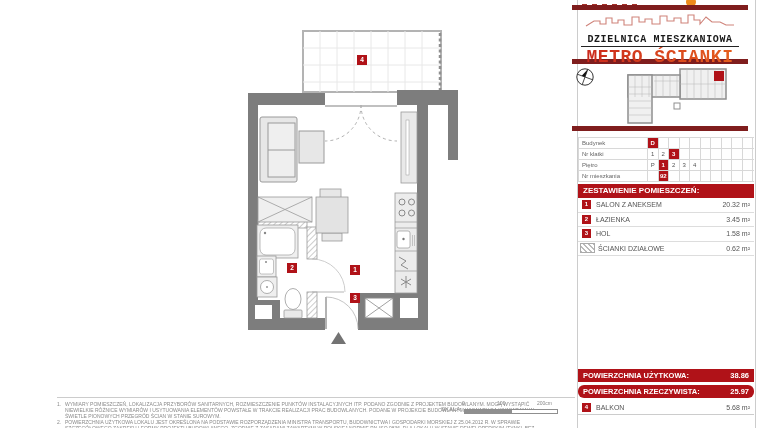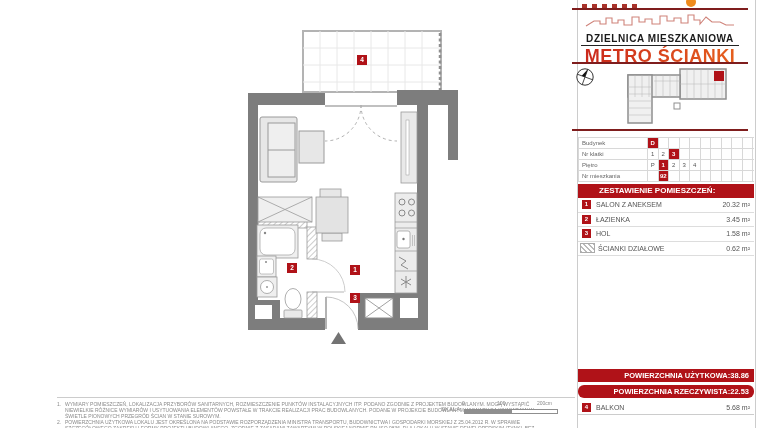--- a/index.html
+++ b/index.html
@@ -2,21 +2,21 @@
 <html style="--red: #b01218; --orange: #ef8b1c; --brand_grad_from: #c8241c; --brand_grad_to: #e8641e; --wall: #7d7d7d;"><head>
 <meta charset="utf-8">
 <style>
   html,body{margin:0;padding:0;background:#fff;}
   #page{position:relative;width:760px;height:428px;background:#fff;overflow:hidden;
         font-family:"Liberation Sans",sans-serif;}
   .abs{position:absolute;}
 
   
   #panel-frame{left:577px;top:0;width:177px;height:428px;border-left:1px solid #ccc;border-right:1px solid #ccc;}
-  .panel-box{left:572px;width:176px;border-bottom:2px solid #7f1d1d;box-sizing:border-box;}
+  .panel-box{left:572px;width:176px;border-bottom:5px solid #7f1d1d;box-sizing:border-box;font-family:Liberation Mono, monospace;}
 
   
   #cropped-logo{top:0;height:10px;overflow:hidden;}
   #cropped-logo .stubs{position:absolute;left:10px;top:4px;width:58px;height:5px;
      background:repeating-linear-gradient(90deg,#a8322a 0 5px,transparent 5px 10px);}
   #cropped-logo .dot{position:absolute;left:114px;top:-3px;width:10px;height:10px;border-radius:50%;background:var(--orange,#ef8b1c);}
 
   
   #brand-box{top:10px;height:54px;text-align:center;}
   #brand-line1{font-size:10px;font-weight:bold;letter-spacing:.6px;color:#1a1a1a;margin-top:1px;}
@@ -30,33 +30,33 @@
 
   
   #unit-grid{left:578px;top:137px;width:176px;border-top:1px solid #d8d8d8;border-left:1px solid #d8d8d8;box-sizing:border-box;}
   .ug-row{display:flex;height:11px;border-bottom:1px solid #d8d8d8;box-sizing:border-box;}
   .ug-label{width:69px;font-size:6px;color:#666;padding:2px 0 0 3px;border-right:1px solid #d8d8d8;box-sizing:border-box;}
   .ug-cell{width:10.5px;border-right:1px solid #d8d8d8;font-size:6px;color:#555;text-align:center;line-height:10px;box-sizing:border-box;}
   .ug-cell.active{background:var(--red,#b01218);color:#fff;font-weight:bold;}
 
   
   #rooms-header{left:578px;top:184px;width:176px;height:14px;background:var(--red,#b01218);color:#fff;
-     font-size:8px;font-weight:bold;line-height:14px;padding-left:21px;box-sizing:border-box;}
+     font-size:8px;font-weight:bold;line-height:14px;padding-left:5px;box-sizing:border-box;}
   #rooms-list{left:578px;top:198px;width:176px;}
   .room-row{display:flex;align-items:center;height:13.5px;border-bottom:1px solid #ddd;font-size:7px;color:#555;}
   .room-num{width:9px;height:9px;background:var(--red,#b01218);color:#fff;font-size:6px;font-weight:bold;
      text-align:center;line-height:9px;margin:0 5px 0 4px;flex:none;}
   .room-swatch{width:13px;height:8px;margin:0 3px 0 2px;flex:none;border:1px solid #aaa;
      background:repeating-linear-gradient(45deg,#bbb 0,#bbb 1px,#fff 1px,#fff 3.5px);}
   .room-name{flex:1;}
   .room-area{padding-right:4px;}
 
   
   .total-bar{left:578px;width:176px;height:13px;background:var(--red,#b01218);color:#fff;display:flex;
-     justify-content:flex-end;align-items:center;font-size:7.5px;font-weight:bold;padding:0 5px;box-sizing:border-box;}
+     justify-content:space-between;align-items:center;font-size:7.5px;font-weight:bold;padding:0 5px;box-sizing:border-box;}
   #balkon-row{left:578px;top:401px;width:176px;border-bottom:1px solid #ccc;box-sizing:border-box;}
 
   
   .plan-label{position:absolute;width:10px;height:10px;background:var(--red,#b01218);color:#fff;
      font-size:6.5px;font-weight:bold;text-align:center;line-height:10px;}
 
   
   #foot-rule{left:57px;top:397px;width:518px;border-top:1px solid #ccc;}
   #footnotes{left:57px;top:401px;width:478px;font-size:5px;line-height:1.22;color:#8a8a8a;}
   .fn-line{display:flex;}
@@ -318,21 +318,21 @@
         <span class="room-area">0.62 m²</span>
       </div>
     </div>
 
   <div class="abs total-bar" style="top:369px;">
     <span>POWIERZCHNIA UŻYTKOWA:</span>
     <span>38.86</span>
   </div>
   <div class="abs total-bar" style="top:385px;border-radius:6px;">
     <span>POWIERZCHNIA RZECZYWISTA:</span>
-    <span>22.53</span>
+    <span>25.97</span>
   </div>
   <div id="balkon-row" class="abs room-row">
     <span class="room-num">4</span>
     <span class="room-name">BALKON</span>
     <span class="room-area">5.68 m²</span>
   </div>
 
   <div id="foot-rule" class="abs"></div>
   <div id="footnotes" class="abs">
       <div class="fn-line">

